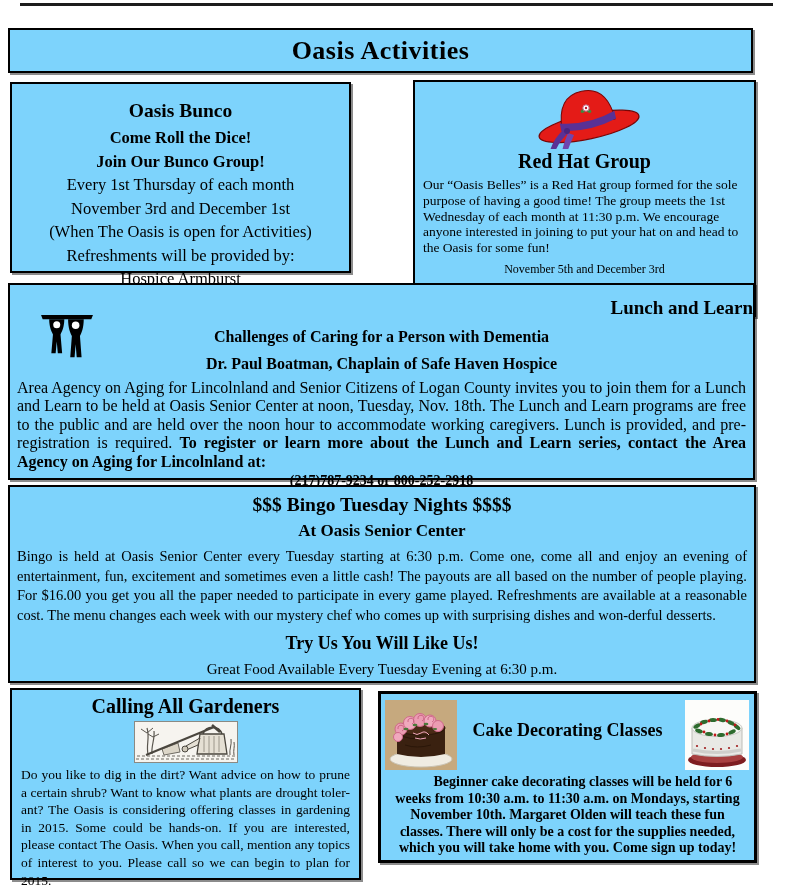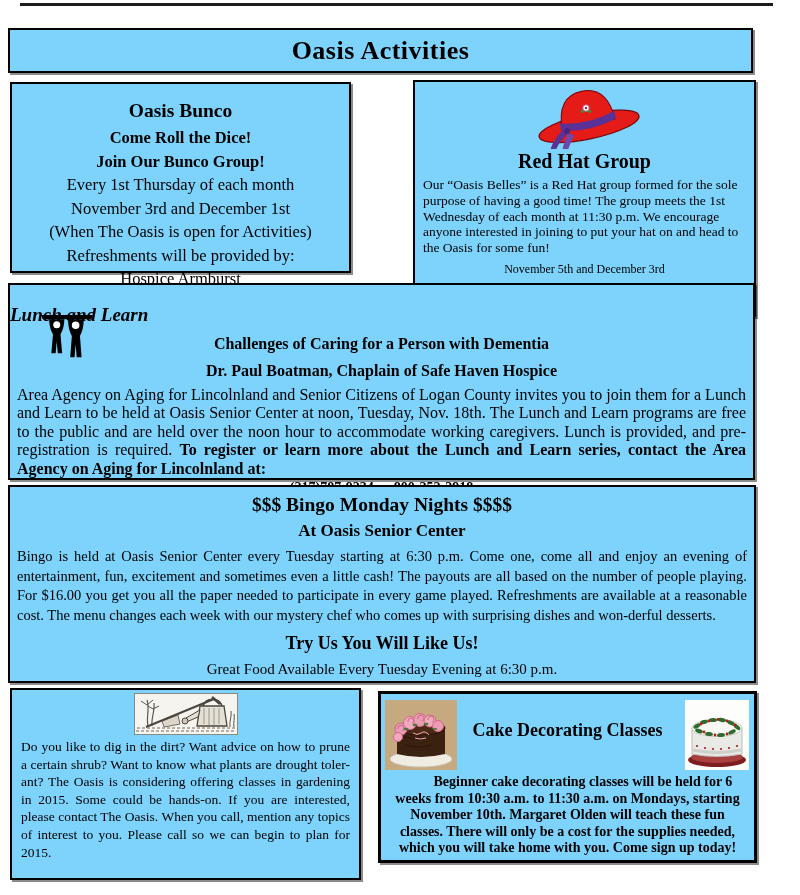--- a/index.html
+++ b/index.html
@@ -26,21 +26,21 @@
   
   .redhat-box{left:413px;top:80px;width:343px;height:237px;text-align:center;}
   .redhat-hat{display:block;margin:3px auto 0;}
   .redhat-title{font-size:20px;font-weight:bold;margin:1px 0 4px;line-height:23px;}
   .redhat-body{font-size:13.5px;line-height:15.8px;text-align:left;padding:0 8px;margin:0;}
   .redhat-dates{font-size:12px;margin-top:6px;}
 
   
   .lunch-box{left:8px;top:283px;width:747px;height:197px;}
   .lunch-icon{position:absolute;left:30px;top:16px;}
-  .lunch-title{text-align:left;font-size:19px;font-weight:bold;margin-top:19px;line-height:22px;font-style:italic;}
+  .lunch-title{text-align:right;font-size:19px;font-weight:bold;margin-top:12px;line-height:22px;}
   .lunch-sub{text-align:center;font-size:16px;font-weight:bold;margin-top:8px;line-height:19px;}
   .lunch-body{font-size:16px;line-height:18.4px;text-align:justify;padding:0 7px;margin:6px 0 0;}
   .lunch-phone{text-align:center;font-size:14px;font-weight:bold;margin-top:2px;}
 
   
   .bingo-box{left:8px;top:485px;width:748px;height:198px;}
   .bingo-title{text-align:center;font-size:19.5px;font-weight:bold;margin-top:6px;line-height:23px;}
   .bingo-sub{text-align:center;font-size:17px;font-weight:bold;margin-top:5px;line-height:20px;}
   .bingo-body{font-size:14.5px;line-height:19.5px;text-align:justify;padding:0 7px;margin:6px 0 0;}
   .bingo-tag1{text-align:center;font-size:18px;font-weight:bold;margin-top:8px;}
@@ -109,28 +109,29 @@
     <circle cx="66" cy="27" r="7" fill="#fff"></circle>
   </svg>
   <div class="lunch-title">Lunch and Learn</div>
   <div class="lunch-sub">Challenges of Caring for a Person with Dementia</div>
   <div class="lunch-sub">Dr. Paul Boatman, Chaplain of Safe Haven Hospice</div>
   <p class="lunch-body"><span>Area Agency on Aging for Lincolnland and Senior Citizens of Logan County invites you to join them for a Lunch and Learn to be held at Oasis Senior Center at noon, Tuesday, Nov. 18th.  The Lunch and Learn programs are free to the public and are held over the noon hour to accommodate working caregivers.  Lunch is provided, and pre-registration is required. </span><b>To register or learn more about the Lunch and Learn series, contact the Area Agency on Aging for Lincolnland at:</b></p>
   <div class="lunch-phone">(217)787-9234 or 800-252-2918</div>
 </div>
 
 <div class="box bingo-box">
-  <div class="bingo-title">$$$ Bingo Monday Nights $$$$</div>
+  <div class="bingo-title">$$$ Bingo Tuesday Nights $$$$</div>
   <div class="bingo-sub">At Oasis Senior Center</div>
   <p class="bingo-body">Bingo is held at Oasis Senior Center every Tuesday starting at 6:30 p.m.  Come one, come all and enjoy an evening of entertainment, fun, excitement and sometimes even a little cash!  The payouts are all based on the number of people playing.  For $16.00 you get you all the paper needed to participate in every game played.  Refreshments are available at a reasonable cost.  The menu changes each week with our mystery chef  who comes up with surprising dishes and won-derful desserts.</p>
   <div class="bingo-tag1">Try Us You Will Like Us!</div>
   <div class="bingo-tag2">Great Food Available Every Tuesday Evening at 6:30 p.m.</div>
 </div>
 
 <div class="box garden-box">
+  <div class="garden-title">Calling All Gardeners</div>
   <svg class="garden-art" width="104" height="42" viewBox="0 0 104 42">
     <rect x="0.5" y="0.5" width="103" height="41" fill="#f6f4ef" stroke="#8a8a84" stroke-width="1"></rect>
     <path d="M3,35 L101,35 M2,38 L102,38" stroke="#6e6a62" stroke-width="1" stroke-dasharray="3 2"></path>
     <path d="M14,33 C12,24 16,16 13,7 M18,33 C17,25 21,18 20,10" stroke="#5a564e" stroke-width="1.2" fill="none"></path>
     <path d="M13,12 l-6,-4 M13,12 l6,-5 M19,16 l-5,-3 M19,16 l6,-3" stroke="#5a564e" stroke-width="1"></path>
     <path d="M28,28 L44,22 L46,31 L30,34 Z" fill="#dcd6c8" stroke="#6e6a62" stroke-width="1"></path>
     <line x1="12" y1="34" x2="80" y2="6" stroke="#4a463e" stroke-width="2"></line>
     <path d="M78,4 l8,7" stroke="#4a463e" stroke-width="2.5"></path>
     <path d="M66,13 L90,13 L93,33 L63,33 Z" fill="#e5e0d4" stroke="#4a463e" stroke-width="1.3"></path>
     <path d="M70,15 V31 M75,15 V32 M80,15 V32 M85,15 V31" stroke="#8a857a" stroke-width="0.8"></path>

